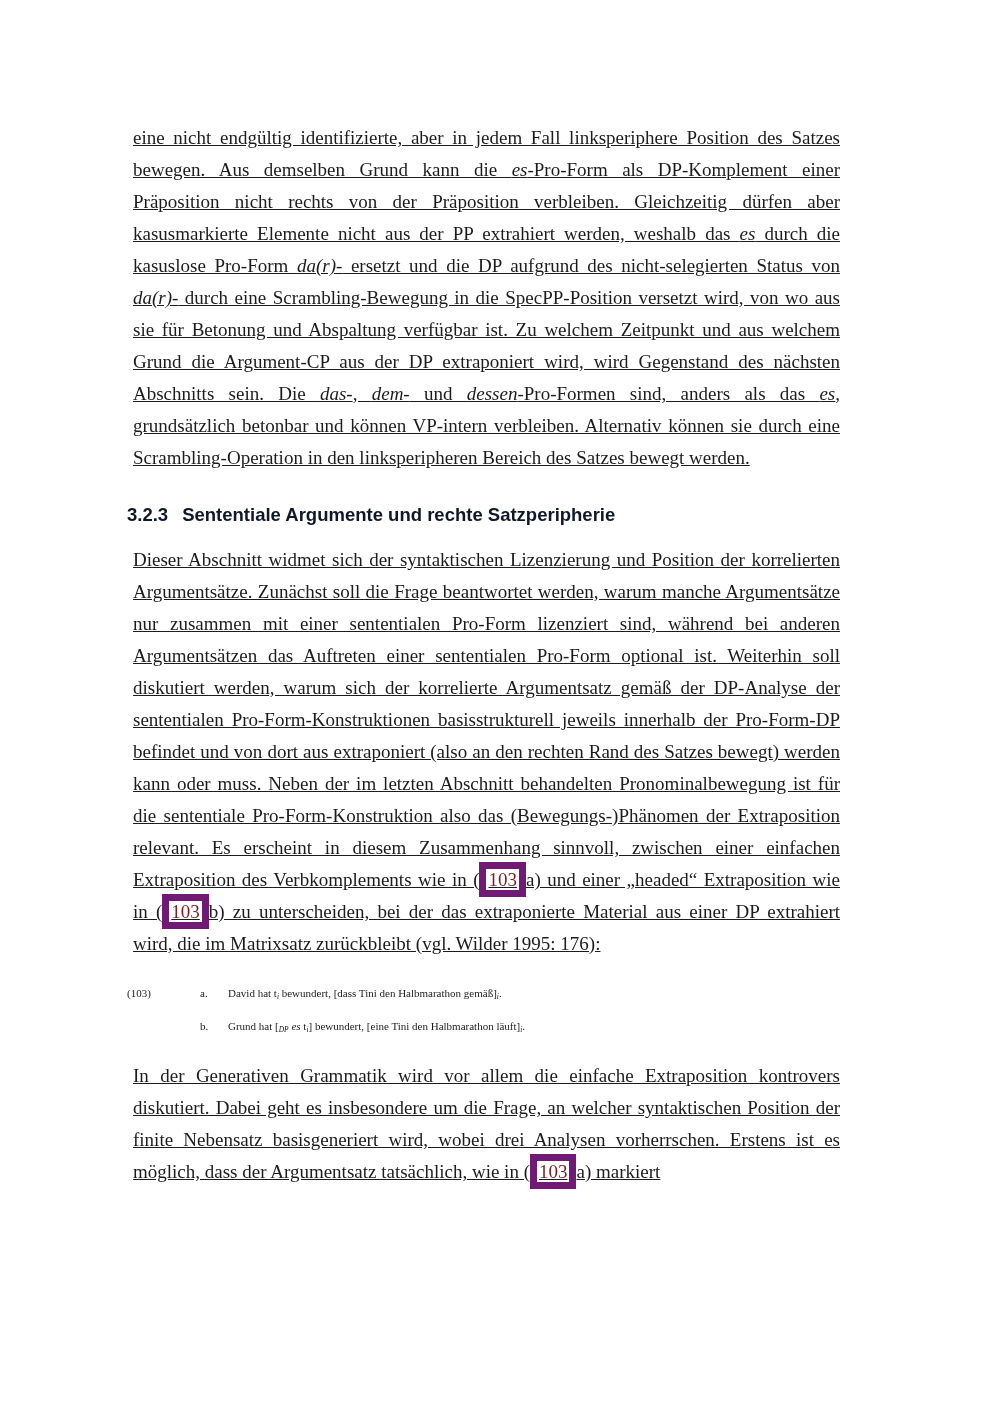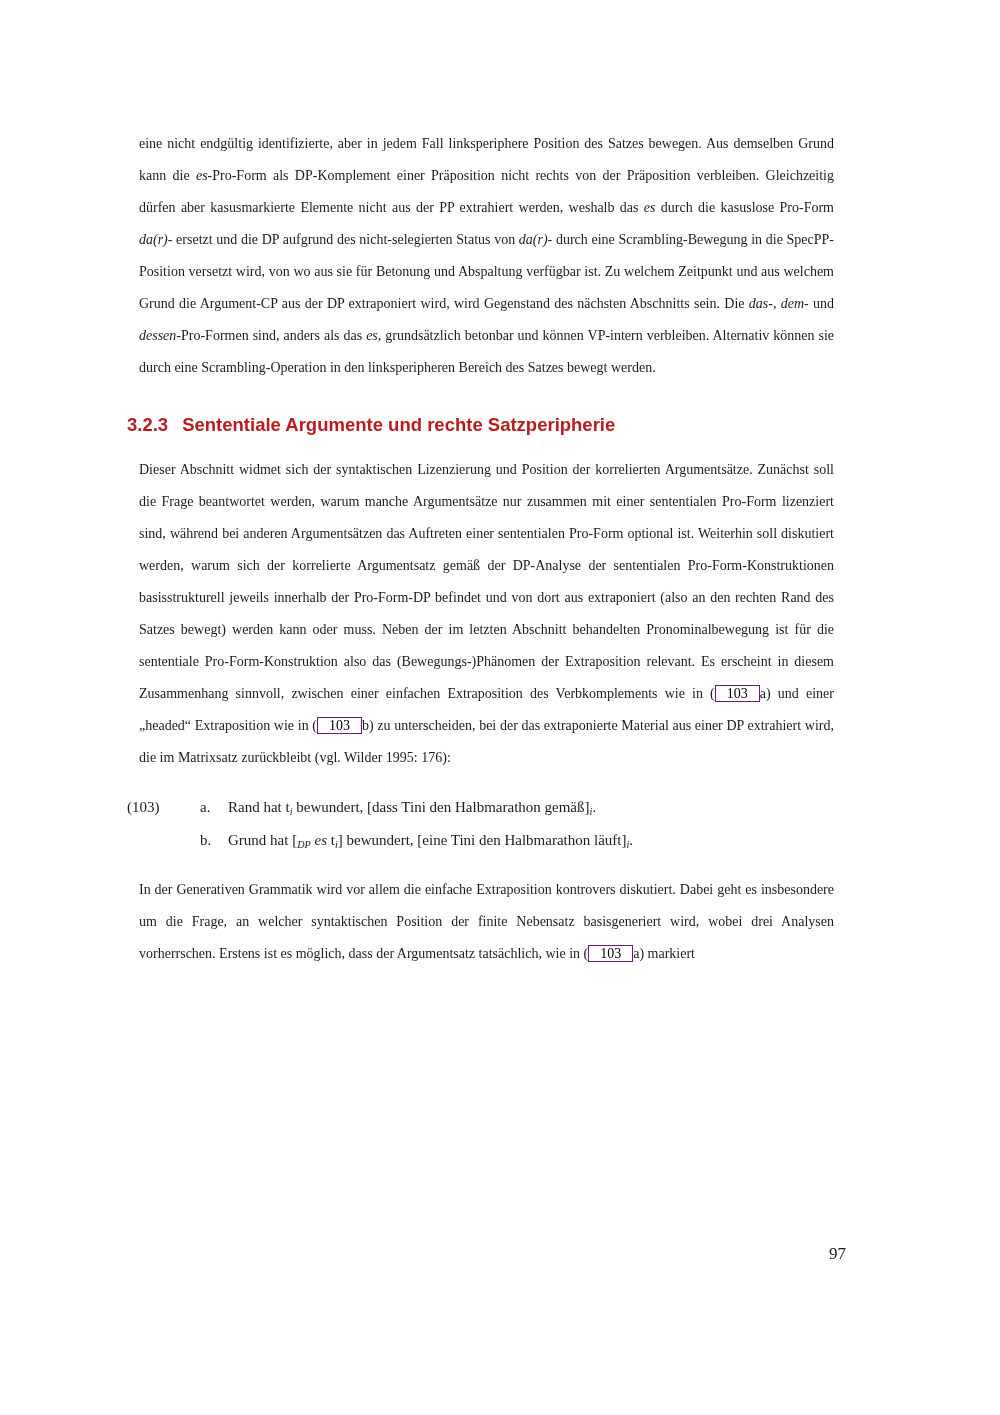--- a/index.html
+++ b/index.html
@@ -11,50 +11,51 @@
     position:relative;
     overflow:hidden;
   }
   .page { position:absolute; inset:0; background:#ffffff; }
   .content {
     position:absolute;
     left:127px; top:116px;
     width:719px;
   }
   p.body-par {
-    margin:12px;
-    font-size:14px;
+    margin:6px;
+    font-size:19px;
     line-height:32px;
     text-align:justify;
+    text-decoration:underline;
   }
   .section-heading {
     margin:28px 0 16px 0;
     font-family:"Liberation Sans", sans-serif;
     font-weight:bold;
     font-size:18.5px;
     line-height:26px;
-    color:#b91c1c;
+    color:#0f172a;
   }
   .section-heading .sec-num { margin-right:14px; }
   .example {
     display:flex;
     margin:17px 0 17px 0;
-    font-size:15px;
+    font-size:11px;
     line-height:33px;
   }
   .example-label { width:73px; flex-shrink:0; }
   .example-items { flex:1; }
   .example-item { display:flex; }
   .example-marker { width:28px; flex-shrink:0; }
   .example-text { flex:1; }
   .seg-i { font-style:italic; }
   .seg-link {
-    border:1px solid #701a75;
-    padding:0 11px;
-    color:#000000;
+    border:7px solid #701a75;
+    padding:0 2px;
+    color:#7f1d1d;
     cursor:pointer;
   }
   .seg-sub, .seg-subi {
     font-size:68%;
     vertical-align:-0.28em;
     line-height:0;
   }
   .seg-subi { font-style:italic; }
   .page-number {
     position:absolute;
@@ -77,27 +78,26 @@
       <span class="sec-num">3.2.3</span><span>Sententiale Argumente und rechte Satzperipherie</span>
     </div>
 
     <p class="body-par"><span>Dieser Abschnitt widmet sich der syntaktischen Lizenzierung und Position der korrelierten Argumentsätze. Zunächst soll die Frage beantwortet werden, warum manche Argumentsätze nur zusammen mit einer sententialen Pro-Form lizenziert sind, während bei anderen Argumentsätzen das Auftreten einer sententialen Pro-Form optional ist. Weiterhin soll diskutiert werden, warum sich der korrelierte Argumentsatz gemäß der DP-Analyse der sententialen Pro-Form-Konstruktionen basisstrukturell jeweils innerhalb der Pro-Form-DP befindet und von dort aus extraponiert (also an den rechten Rand des Satzes bewegt) werden kann oder muss. Neben der im letzten Abschnitt behandelten Pronominalbewegung ist für die sententiale Pro-Form-Konstruktion also das (Bewegungs-)Phänomen der Extraposition relevant. Es erscheint in diesem Zusammenhang sinnvoll, zwischen einer einfachen Extraposition des Verbkomplements wie in (</span><span class="seg-link">103</span><span>a) und einer „headed“ Extraposition wie in (</span><span class="seg-link">103</span><span>b) zu unterscheiden, bei der das extraponierte Material aus einer DP extrahiert wird, die im Matrixsatz zurückbleibt (vgl. Wilder 1995: 176):</span></p>
 
     <div class="example">
       <div class="example-label">(103)</div>
       <div class="example-items">
         <div class="example-item">
           <div class="example-marker">a.</div>
-          <div class="example-text"><span>Rand hat t</span><span class="seg-subi">i</span><span> bewundert, [dass Tini den Halbmarathon gemäß]</span><span class="seg-subi">i</span><span>.</span></div>
+          <div class="example-text"><span>David hat t</span><span class="seg-subi">i</span><span> bewundert, [dass Tini den Halbmarathon gemäß]</span><span class="seg-subi">i</span><span>.</span></div>
         </div>
         <div class="example-item">
           <div class="example-marker">b.</div>
           <div class="example-text"><span>Grund hat [</span><span class="seg-subi">DP</span><span> </span><span class="seg-i">es</span><span> t</span><span class="seg-subi">i</span><span>] bewundert, [eine Tini den Halbmarathon läuft]</span><span class="seg-subi">i</span><span>.</span></div>
         </div>
       </div>
     </div>
 
     <p class="body-par"><span>In der Generativen Grammatik wird vor allem die einfache Extraposition kontrovers diskutiert. Dabei geht es insbesondere um die Frage, an welcher syntaktischen Position der finite Nebensatz basisgeneriert wird, wobei drei Analysen vorherrschen. Erstens ist es möglich, dass der Argumentsatz tatsächlich, wie in (</span><span class="seg-link">103</span><span>a) markiert</span></p>
 
   </div>
 
-  <div class="page-number">97</div>
 </div>
 
 </body></html>

